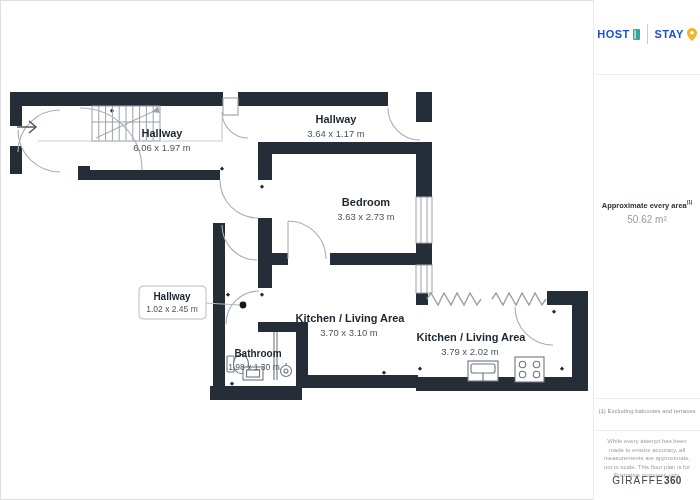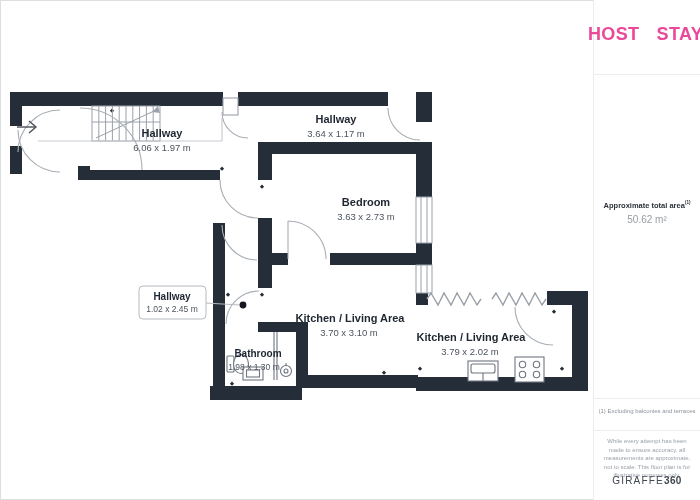--- a/index.html
+++ b/index.html
@@ -5,21 +5,21 @@
   html,body{margin:0;padding:0;background:#fff;}
   .canvas{
     position:relative;width:700px;height:500px;background:#ffffff;
     box-shadow:inset 0 0 0 1px #dcdfe2;overflow:hidden;
     font-family:"Liberation Sans",sans-serif;
   }
   .plan-svg{position:absolute;left:0;top:0;}
   
   .sidebar{position:absolute;left:593px;top:0;width:106px;height:500px;background:#fff;border-left:1px solid #ececee;}
   .logo-row{position:absolute;top:24px;left:0;width:100%;display:flex;align-items:center;justify-content:center;gap:3px;}
-  .logo-word{font-size:18px;font-weight:800;letter-spacing:.4px;color:#ec4899;text-align:center;}
+  .logo-word{font-size:11px;font-weight:800;letter-spacing:.4px;color:#1d4ed8;text-align:center;}
   .door-ic{width:7px;height:11px;background:var(--teal,#2fa9a0);border-radius:1px;position:relative;}
   .door-ic:after{content:"";position:absolute;left:1px;top:1px;width:2px;height:9px;background:rgba(255,255,255,.55);}
   .logo-div{width:1px;height:20px;background:#c9cdd2;margin:0 4px;}
   .hr{position:absolute;left:0;width:100%;height:1px;background:#ededef;}
   .hr.h1{top:74px}.hr.h2{top:398px}.hr.h3{top:430px}
   .area-block{position:absolute;top:200px;left:0;width:100%;text-align:center;}
   .area-label{font-size:7.5px;font-weight:700;color:#2a3139;}
   .area-label sup{font-size:4.5px;}
   .area-value{margin-top:4px;font-size:10px;color:#979da4;}
   .footnote{position:absolute;top:408px;left:0;width:100%;text-align:center;font-size:6px;color:#8d939a;}
@@ -206,21 +206,21 @@
       <span class="logo-div"></span>
       <span class="logo-word">STAY</span>
       <svg width="10" height="13" viewBox="0 0 10 13">
         <path d="M5 0C2.2 0 0 2.2 0 4.9 0 8.6 5 13 5 13s5-4.4 5-8.1C10 2.2 7.8 0 5 0z" fill="var(--yellow,#f1b42e)"></path>
         <circle cx="5" cy="4.8" r="1.8" fill="#ffffff"></circle>
       </svg>
     </div>
     <div class="hr h1"></div>
 
     <div class="area-block">
-      <div class="area-label"><span>Approximate total area</span><sup>(1)</sup></div>
+      <div class="area-label"><span>Approximate every area</span><sup>(1)</sup></div>
       <div class="area-value">50.62 m²</div>
     </div>
 
     <div class="hr h2"></div>
     <div class="footnote">(1) Excluding balconies and terraces</div>
     <div class="hr h3"></div>
     <div class="disclaimer">While every attempt has been made to ensure accuracy, all measurements are approximate, not to scale. This floor plan is for illustrative purposes only.</div>
     <div class="brand"><span>GIRAFFE</span><b>360</b></div>
   </div>
 </div>

